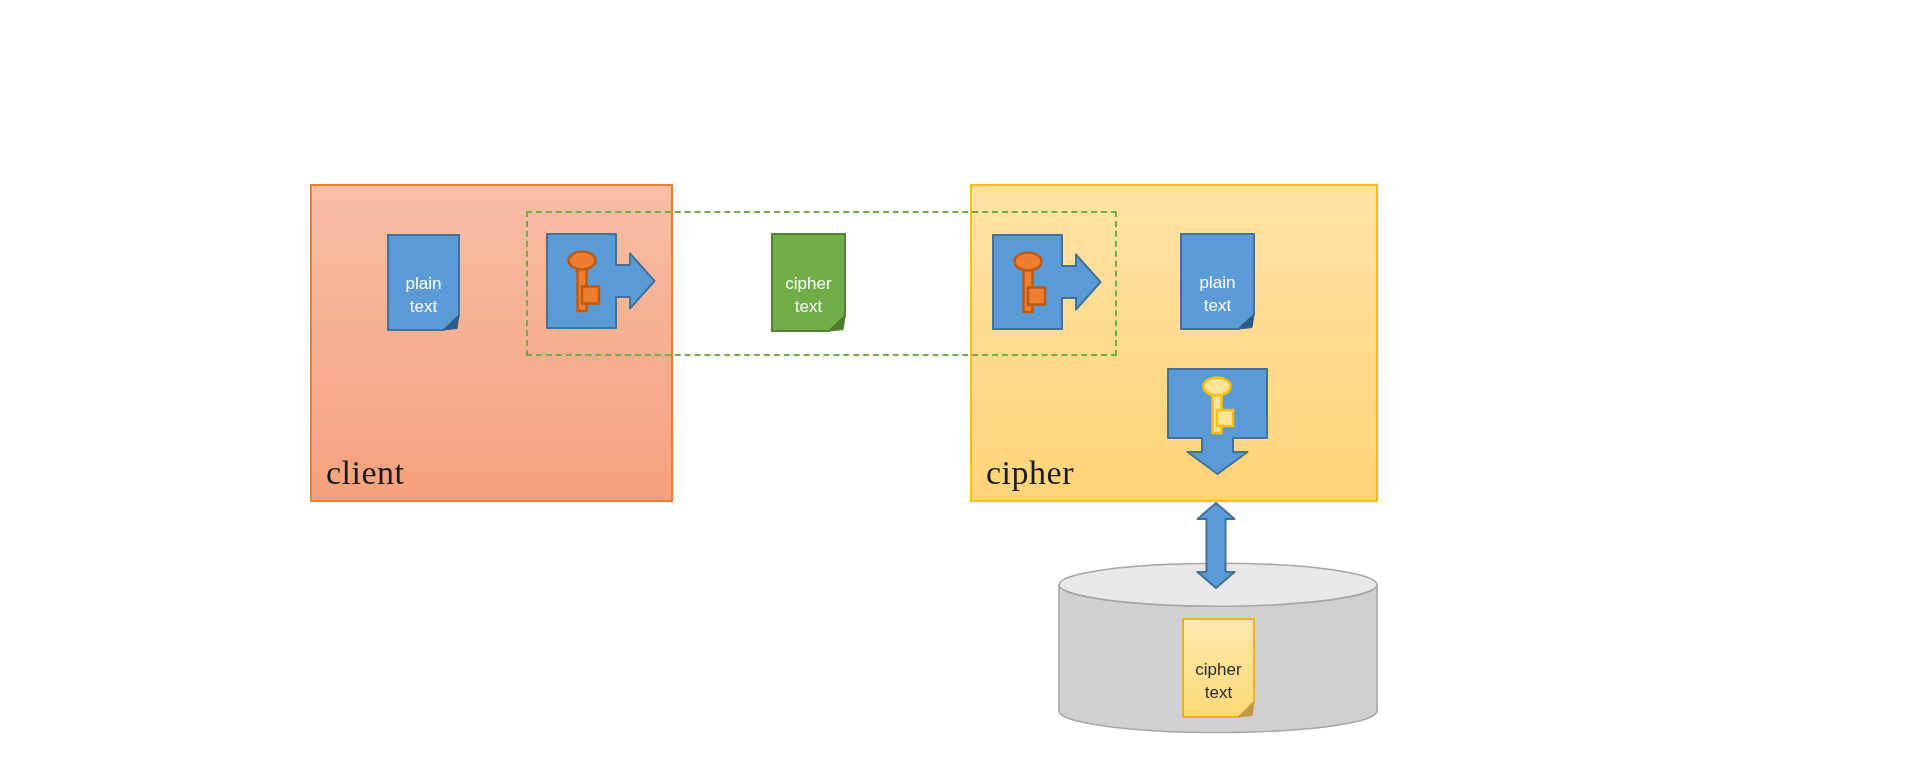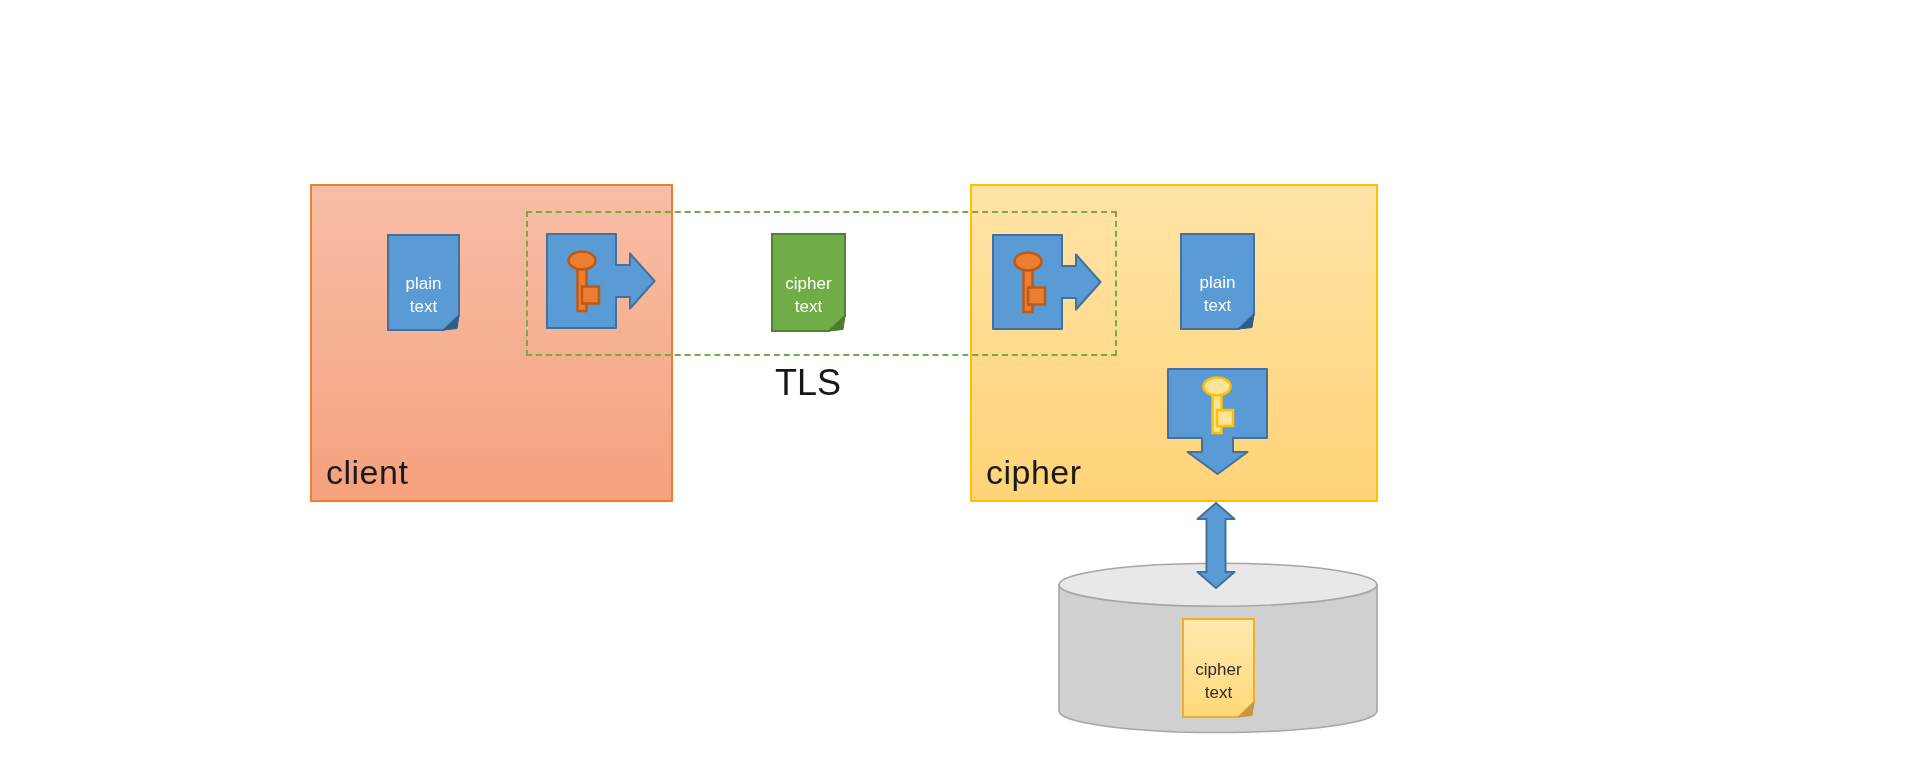--- a/index.html
+++ b/index.html
@@ -7,21 +7,21 @@
     position: relative;
     width: 1920px;
     height: 775px;
     overflow: hidden;
     font-family: "Liberation Sans", sans-serif;
     background: #ffffff;
   }
   .abs { position: absolute; }
 
   
-  .zone-box { position: absolute; box-sizing: border-box; }
+  .zone-box { position: absolute; box-sizing: border-box; font-family: Liberation Serif, serif; }
   .client-box {
     left: 310px; top: 184px; width: 363px; height: 318px;
     border: 2px solid #ED7D31;
     background: linear-gradient(180deg, #F8BEA6 0%, #F5A17D 100%);
   }
   .server-box {
     left: 970px; top: 184px; width: 408px; height: 318px;
     border: 2px solid #FFC000;
     background: linear-gradient(180deg, #FFE3A6 0%, #FFD378 100%);
   }
@@ -83,21 +83,20 @@
 
   <div class="zone-box client-box">
     <span class="zone-label">client</span>
   </div>
 
   <div class="zone-box server-box">
     <span class="zone-label">cipher</span>
   </div>
 
   <div class="tls-rect"></div>
-  <div class="tls-label">TLS</div>
 
   <div class="doc doc-client-plain">
     <svg width="73" height="97" viewBox="0 0 73 97">
       <path d="M1 1 H72 V81.5 L56.5 96 H1 Z" fill="#5B9BD5" stroke="#41719C" stroke-width="2"></path>
       <path d="M56.5 96 L72 81.5 L70 94.5 Z" fill="#2E5C8A" stroke="#2E5C8A" stroke-width="1"></path>
     </svg>
     <div class="doc-text light">
       <span>plain</span>
       <span>text</span>
     </div>

